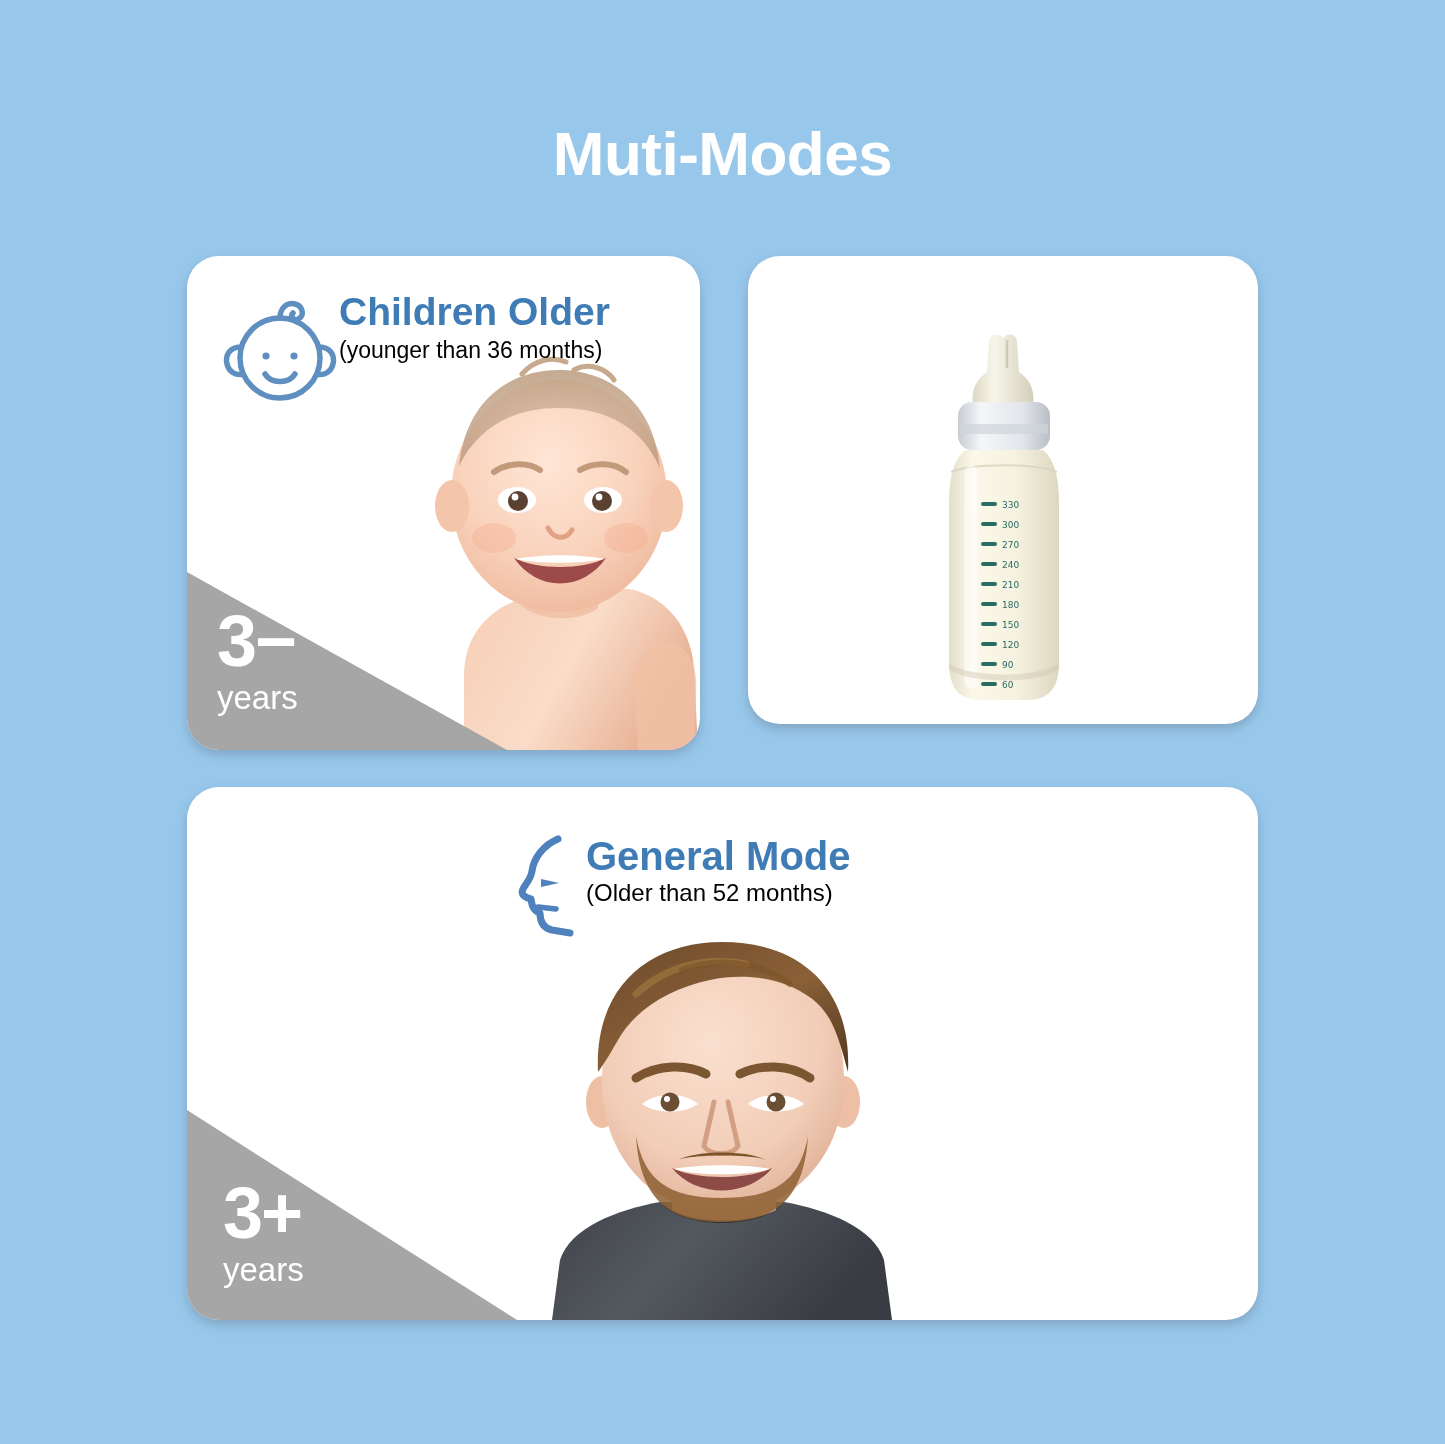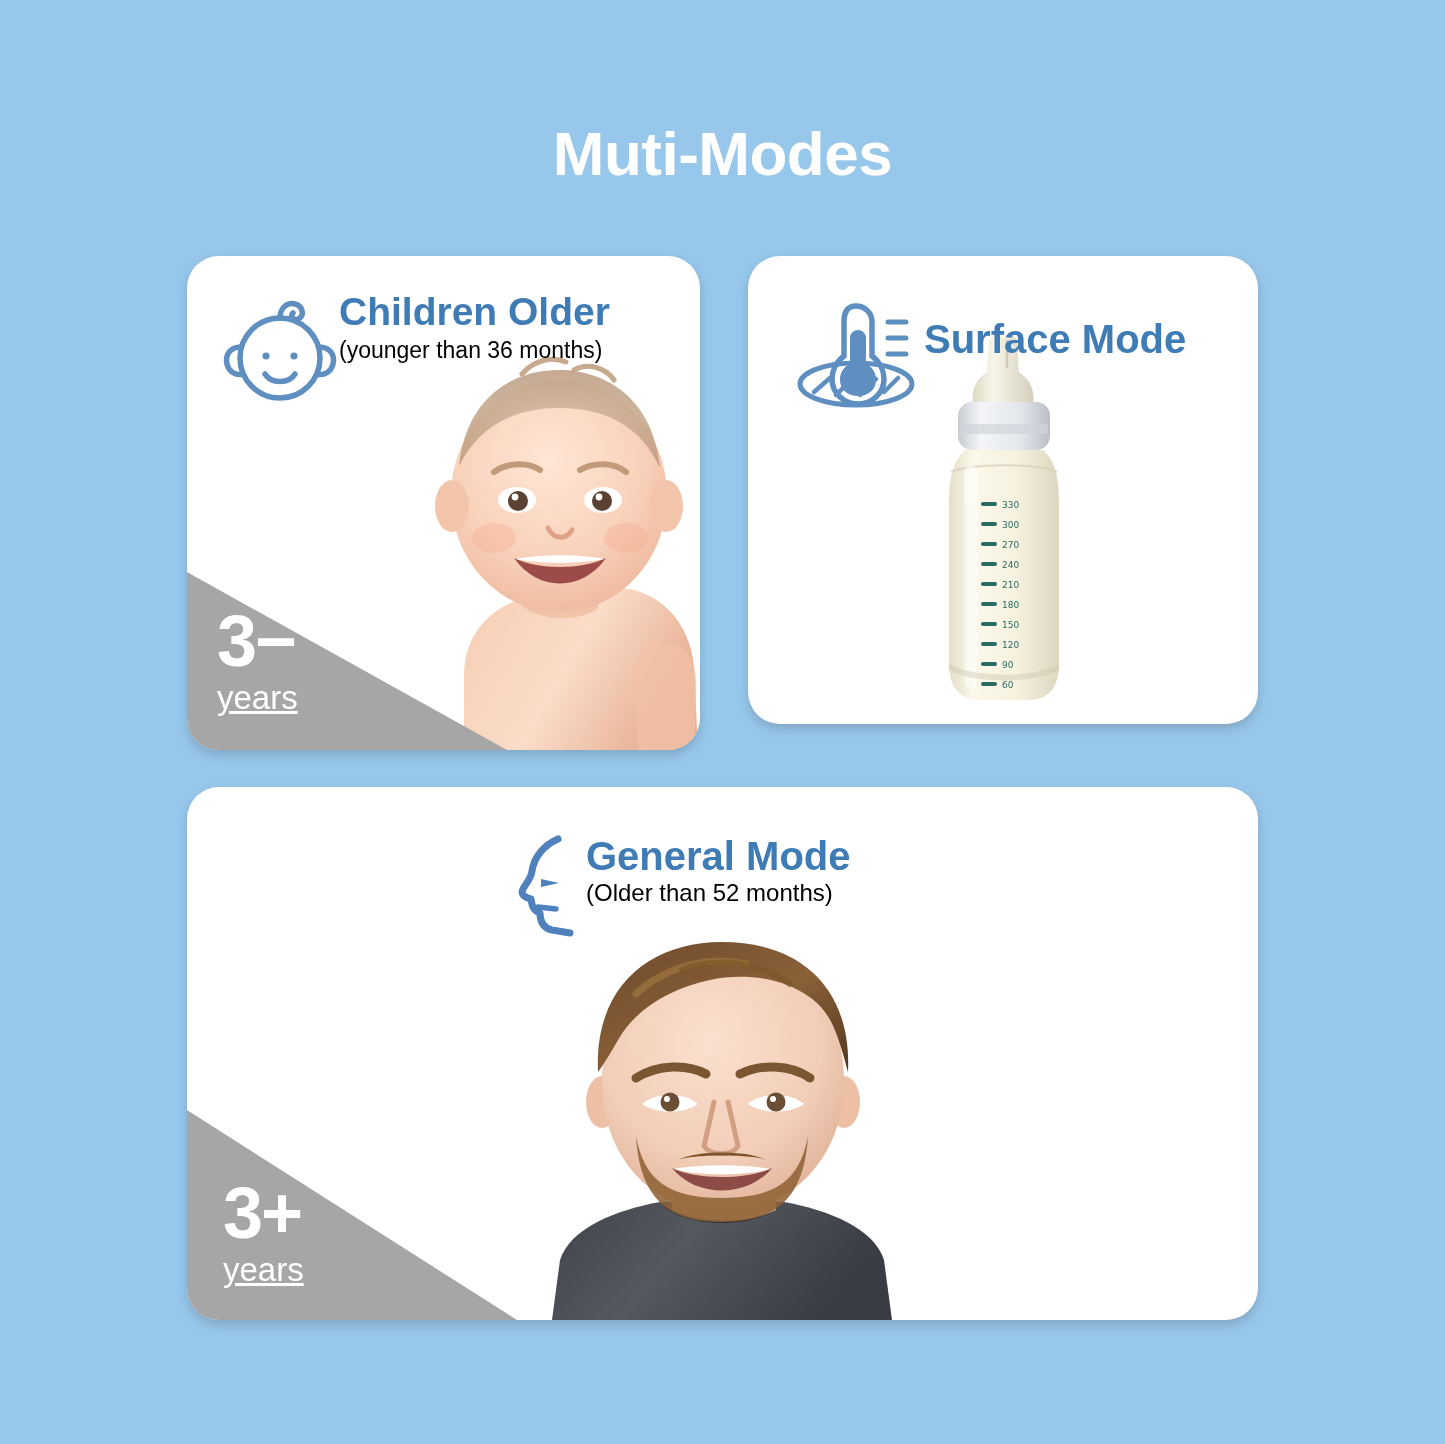--- a/index.html
+++ b/index.html
@@ -66,21 +66,21 @@
   .badge-text{
     position:absolute;left:0;bottom:0;
     z-index:6;
     color:#ffffff;
     line-height:1;
   }
   .badge-num{
     font-size:72px;font-weight:bold;letter-spacing:-2px;display:block;
   }
   .badge-unit{
-    font-size:33px;display:block;margin-top:4px;text-decoration:underline;
+    font-size:33px;display:block;margin-top:4px;
   }
   #card-children .badge-text{ left:30px; bottom:36px; }
   #card-general  .badge-text{ left:36px; bottom:34px; }
 
   
   .photo{position:absolute;z-index:4;text-align:right;}
   #baby-photo   { left:215px; top:100px; width:300px; height:394px; }
   #bottle-photo { left:155px; top:76px;  width:200px; height:380px; }
   #man-photo    { left:345px; top:135px; width:380px; height:398px; }
   .photo svg{display:block;width:100%;height:100%;}
@@ -235,48 +235,20 @@
         <text x="99" y="296">150</text>
         <text x="99" y="316">120</text>
         <text x="99" y="336">90</text>
         <text x="99" y="356">60</text>
       </g>
 
       <path d="M46 338 C70 352 132 352 156 338 L156 332 C132 346 70 346 46 332 Z" fill="#cfc8b1" opacity="0.45"></path>
     </svg>
   </div>
 
-  <div class="card-head">
-    <span class="mode-icon">
-      <svg width="128" height="112" viewBox="0 0 128 112" xmlns="http://www.w3.org/2000/svg">
-
-        <path d="M60 10 C69 10 76 17 76 26 L76 60 C84 66 88 75 88 83 C88 97 76 108 62 108 C48 108 36 97 36 83 C36 75 40 66 48 60 L48 26 C48 17 51 10 60 10 Z" fill="none" stroke="#5e8fc0" stroke-width="5.5"></path>
-
-        <path d="M62 34 C67 34 70 38 70 42 L70 68 C78 72 80 78 80 84 C80 94 72 100 62 100 C52 100 44 94 44 84 C44 78 46 72 54 68 L54 42 C54 38 57 34 62 34 Z" fill="#5e8fc0"></path>
-
-        <g stroke="#5e8fc0" stroke-width="5" stroke-linecap="round">
-          <line x1="92" y1="26" x2="110" y2="26"></line>
-          <line x1="92" y1="42" x2="110" y2="42"></line>
-          <line x1="92" y1="58" x2="110" y2="58"></line>
-        </g>
-
-        <ellipse cx="60" cy="88" rx="56" ry="21" fill="none" stroke="#5e8fc0" stroke-width="5"></ellipse>
-
-        <g stroke="#5e8fc0" stroke-width="4.5" stroke-linecap="round">
-          <line x1="18" y1="96" x2="34" y2="82"></line>
-          <line x1="40" y1="99" x2="56" y2="83"></line>
-          <line x1="64" y1="99" x2="80" y2="83"></line>
-          <line x1="88" y1="96" x2="102" y2="82"></line>
-        </g>
-      </svg>
-    </span>
-    <span class="head-text">
-      <span class="mode-title">Surface Mode</span>
-    </span>
-  </div>
 </div>
 
 <div class="card" id="card-general">
 
   <div class="photo" id="man-photo">
     <svg viewBox="0 0 380 398" xmlns="http://www.w3.org/2000/svg">
       <defs>
         <radialGradient id="mskin" cx="45%" cy="35%" r="70%">
           <stop offset="0%" stop-color="#fae0cf"></stop>
           <stop offset="65%" stop-color="#f2cdb7"></stop>

